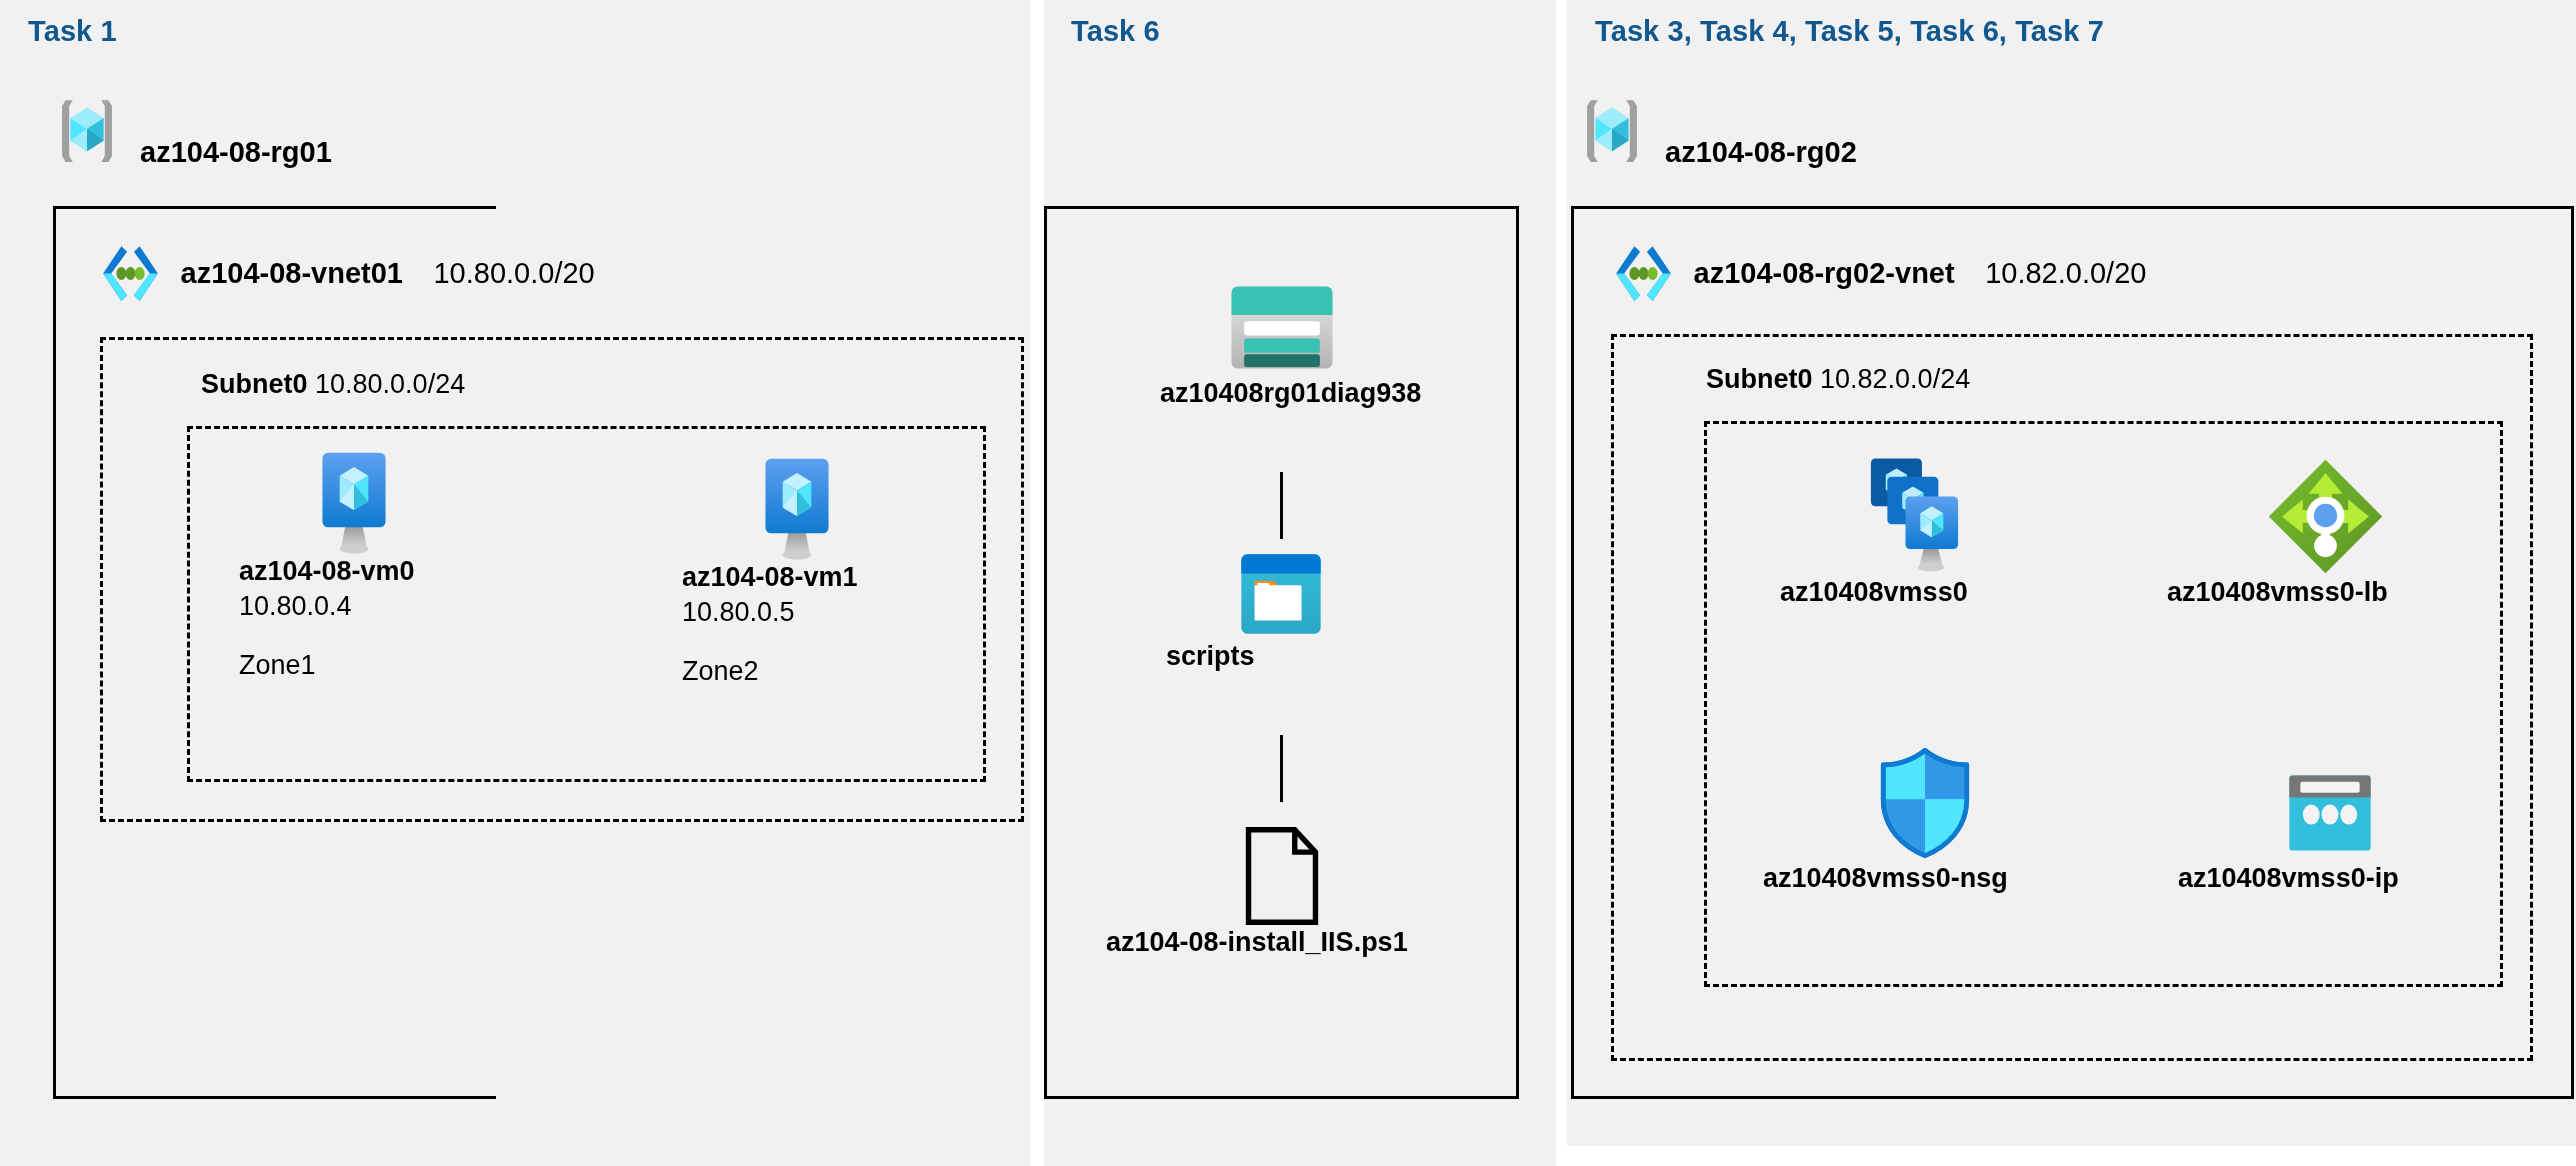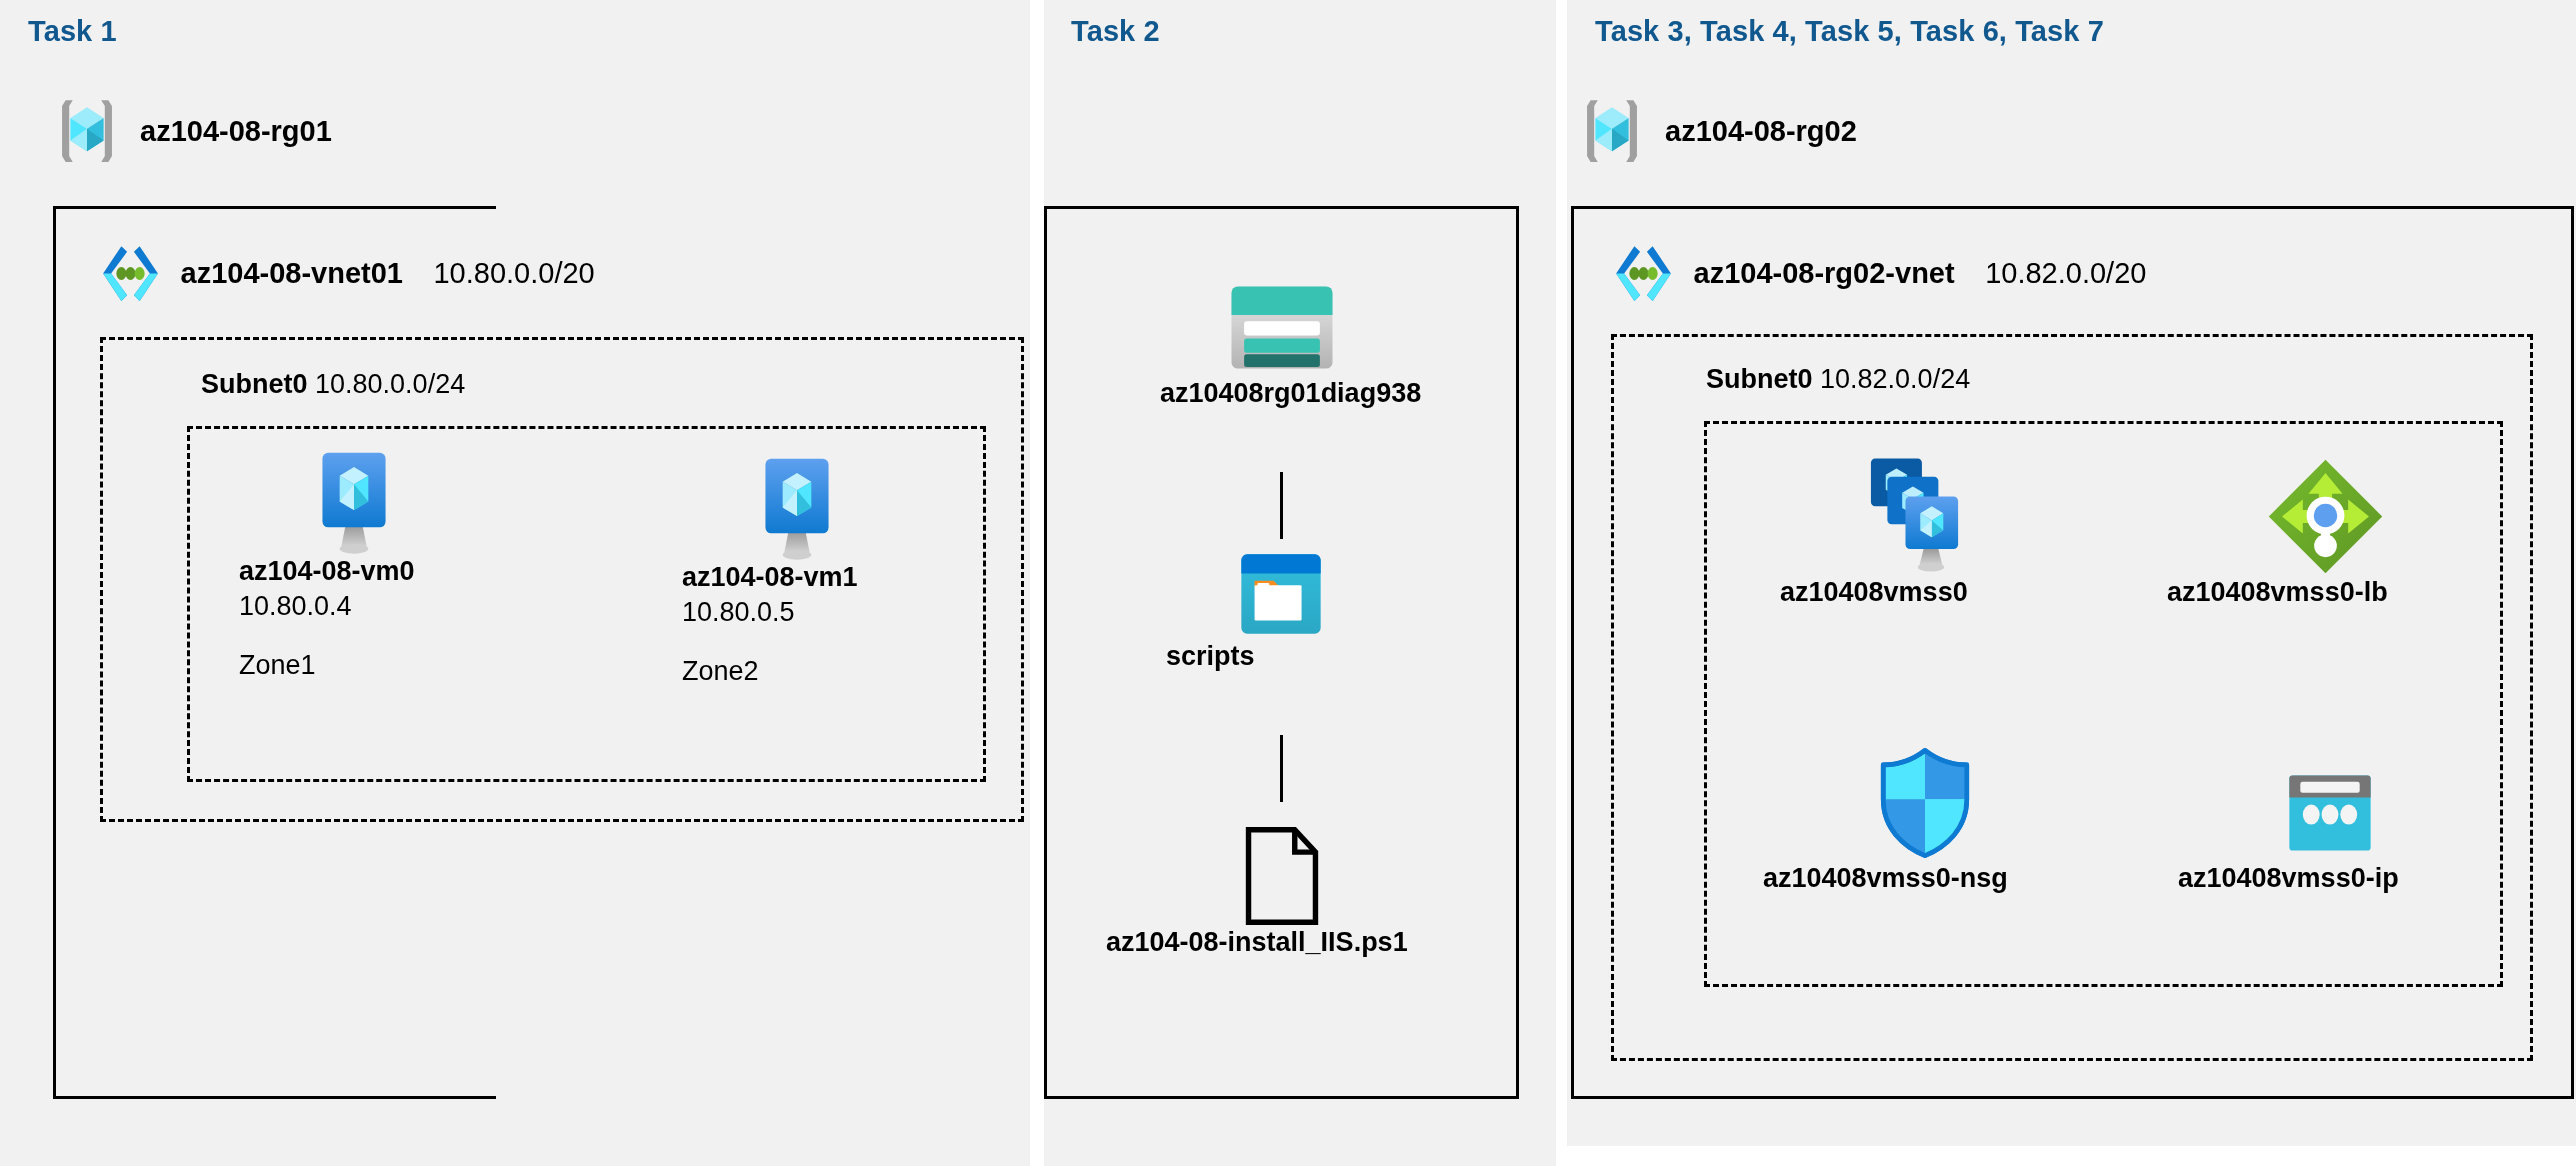--- a/index.html
+++ b/index.html
@@ -17,36 +17,36 @@
   .dashbox{position:absolute;border:3.4px dashed #000;box-sizing:border-box;background:transparent;}
   .lbl{position:absolute;white-space:nowrap;font-size:27px;color:#000;}
   .lbl b{font-weight:bold;}
   .lbl .cidr{font-weight:normal;}
   .node{position:absolute;text-align:left;}
   .node .cap{font-weight:bold;font-size:27px;color:#000;white-space:nowrap;line-height:1.18;}
   .node .sub{font-weight:normal;font-size:27px;color:#000;white-space:nowrap;line-height:1.35;}
   .node .zone{font-weight:normal;font-size:27px;color:#000;white-space:nowrap;margin-top:26px;}
   .icowrap{display:flex;align-items:flex-end;justify-content:center;}
   .connector{position:absolute;background:#000;width:2.7px;}
-  .rgrow{position:absolute;display:flex;align-items:center;gap:15px;}
+  .rgrow{position:absolute;display:flex;align-items:flex-end;gap:15px;}
   .rgrow .rgname{font-weight:bold;font-size:29px;color:#000;white-space:nowrap;}
   .vnetrow{position:absolute;display:flex;align-items:center;gap:13.5px;}
   .vnetrow .vname{font-weight:bold;font-size:29px;color:#000;white-space:nowrap;}
   .vnetrow .vcidr{font-weight:normal;font-size:29px;color:#000;white-space:nowrap;margin-left:17px;}
   svg{display:block;}
 </style>
 </head>
 <body>
 
 <div class="panel" style="left:0;top:0;width:1030px;height:1166px;"></div>
 <div class="panel" style="left:1044px;top:0;width:512px;height:1166px;"></div>
 <div class="panel" style="left:1567px;top:0;width:1009px;height:1146px;"></div>
 
 <div class="task-title" style="left:28px;top:15px;">Task 1</div>
-<div class="task-title" style="left:1071px;top:15px;">Task 2</div>
+<div class="task-title" style="left:1071px;top:15px;">Task 6</div>
 <div class="task-title" style="left:1595px;top:15px;">Task 3, Task 4, Task 5, Task 6, Task 7</div>
 
 <div class="rgrow" style="left:49px;top:93px;">
   <span>
     <svg width="76" height="76" viewBox="0 0 64 64">
       <path d="M14 6 L20 6 L17 11 L17 53 L20 58 L14 58 L11 53 L11 11 Z" fill="#a0a0a0"></path>
       <path d="M50 6 L44 6 L47 11 L47 53 L44 58 L50 58 L53 53 L53 11 Z" fill="#a0a0a0"></path>
       <path d="M32 12 L46 21 L32 30 L18 21 Z" fill="#9cecfb"></path>
       <path d="M32 30 L46 21 L46 40 L32 49 Z" fill="#32bedd"></path>
       <path d="M32 30 L18 21 L18 40 L32 49 Z" fill="#50e6ff"></path>

